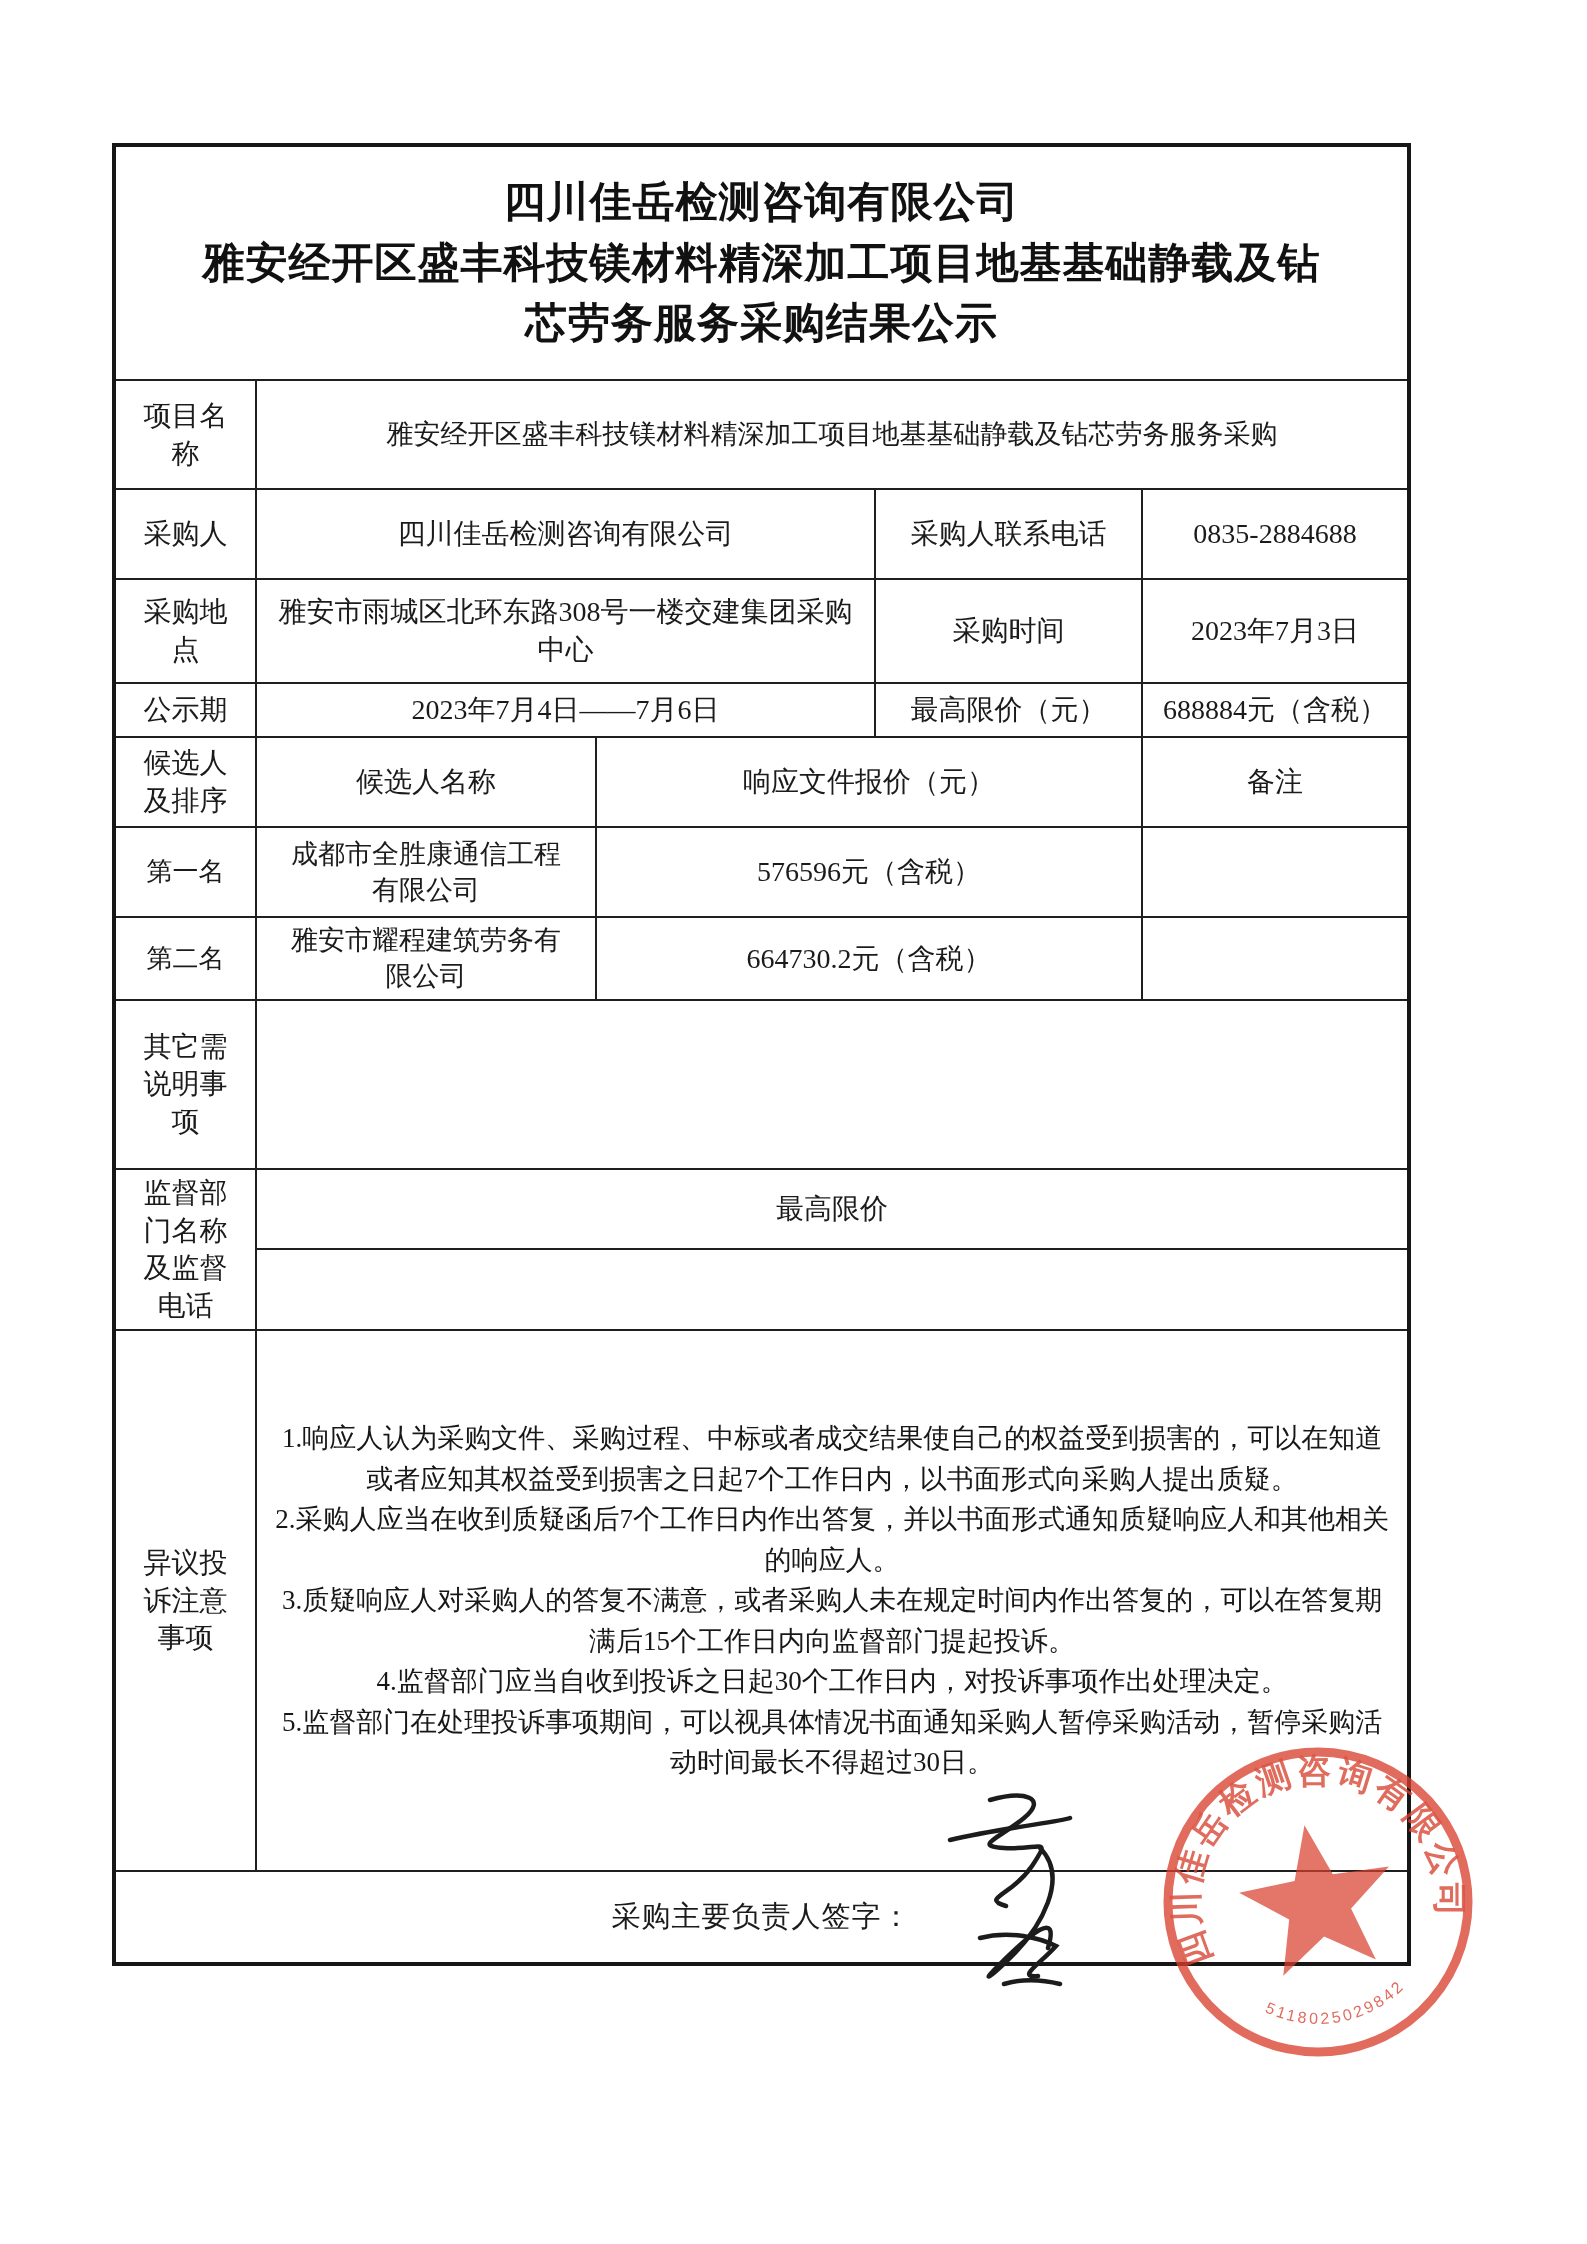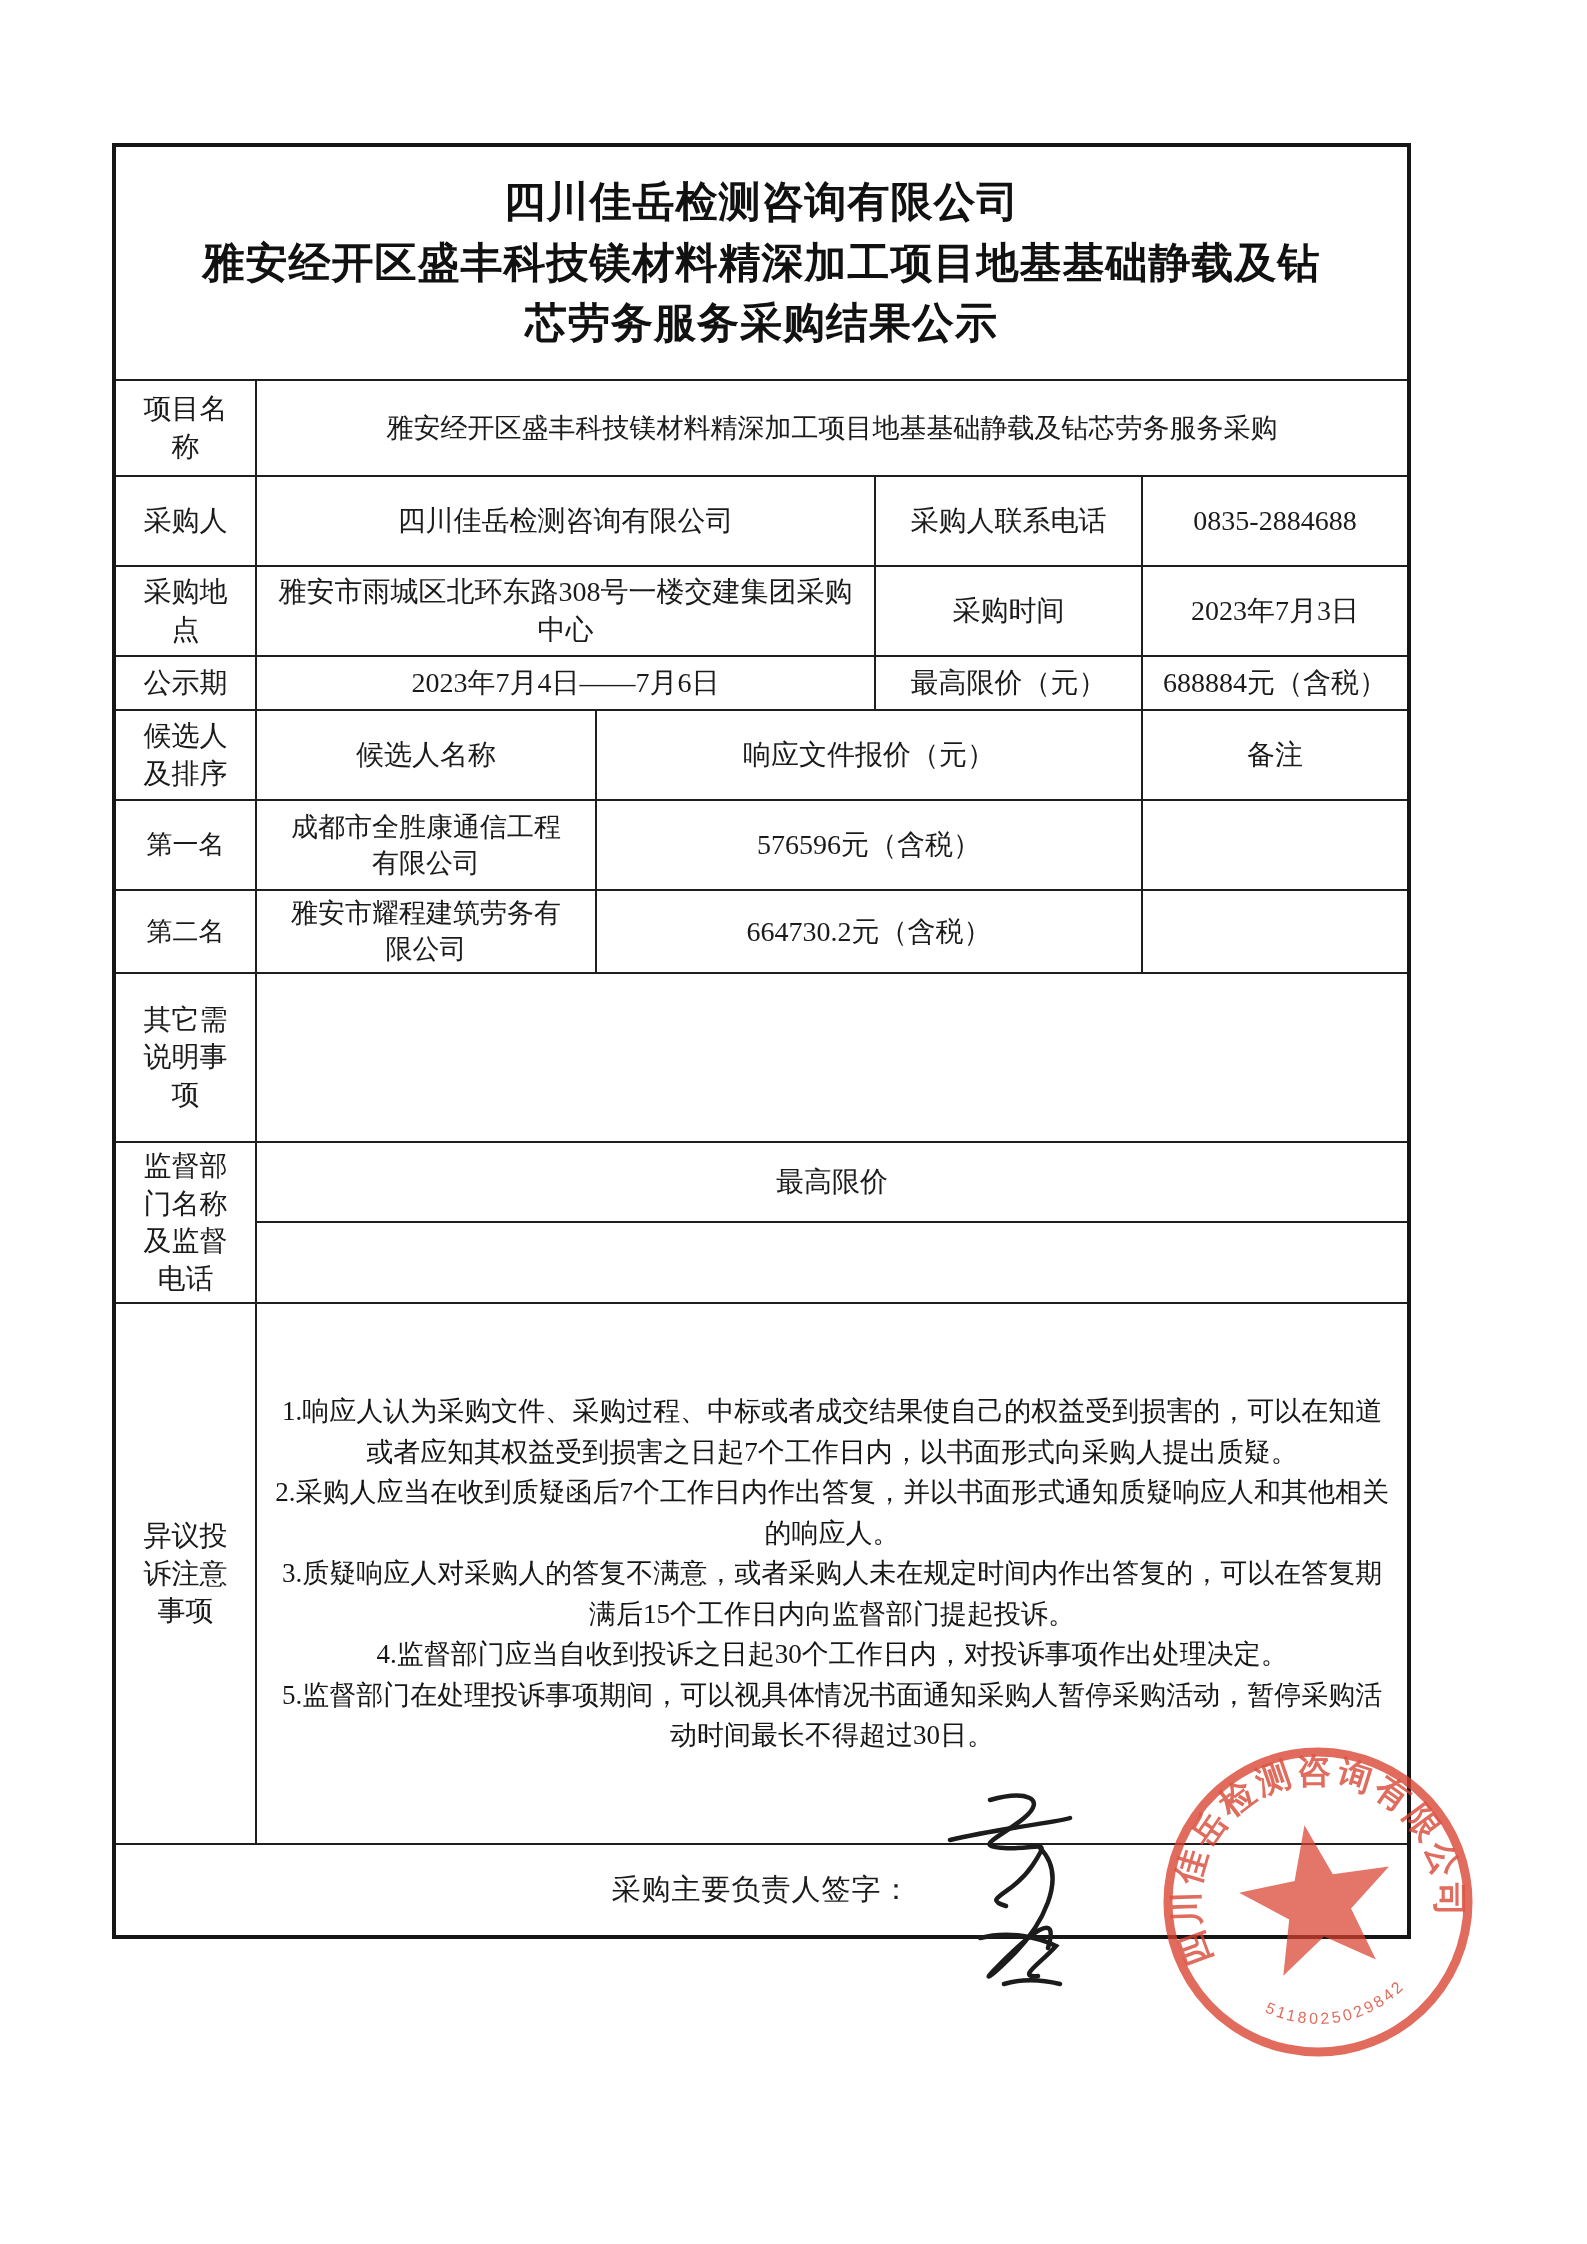--- a/index.html
+++ b/index.html
@@ -53,33 +53,33 @@
   </colgroup>
   <tbody>
     <tr style="height:235px">
       <td colspan="5" class="title-cell">
         <div class="title-line">四川佳岳检测咨询有限公司</div>
         <div class="title-line">雅安经开区盛丰科技镁材料精深加工项目地基基础静载及钻</div>
         <div class="title-line">芯劳务服务采购结果公示</div>
       </td>
     </tr>
 
-    <tr style="height:96px">
+    <tr style="height:109px">
       <td class="label-col">项目名称</td>
       <td colspan="4" style="font-size:27px">雅安经开区盛丰科技镁材料精深加工项目地基基础静载及钻芯劳务服务采购</td>
     </tr>
 
     <tr style="height:90px">
       <td class="label-col">采购人</td>
       <td colspan="2">四川佳岳检测咨询有限公司</td>
       <td>采购人联系电话</td>
       <td>0835-2884688</td>
     </tr>
 
-    <tr style="height:90px">
+    <tr style="height:104px">
       <td class="label-col">采购地点</td>
       <td colspan="2">雅安市雨城区北环东路308号一楼交建集团采购中心</td>
       <td>采购时间</td>
       <td>2023年7月3日</td>
     </tr>
 
     <tr style="height:54px">
       <td class="label-col">公示期</td>
       <td colspan="2">2023年7月4日——7月6日</td>
       <td>最高限价（元）</td>

